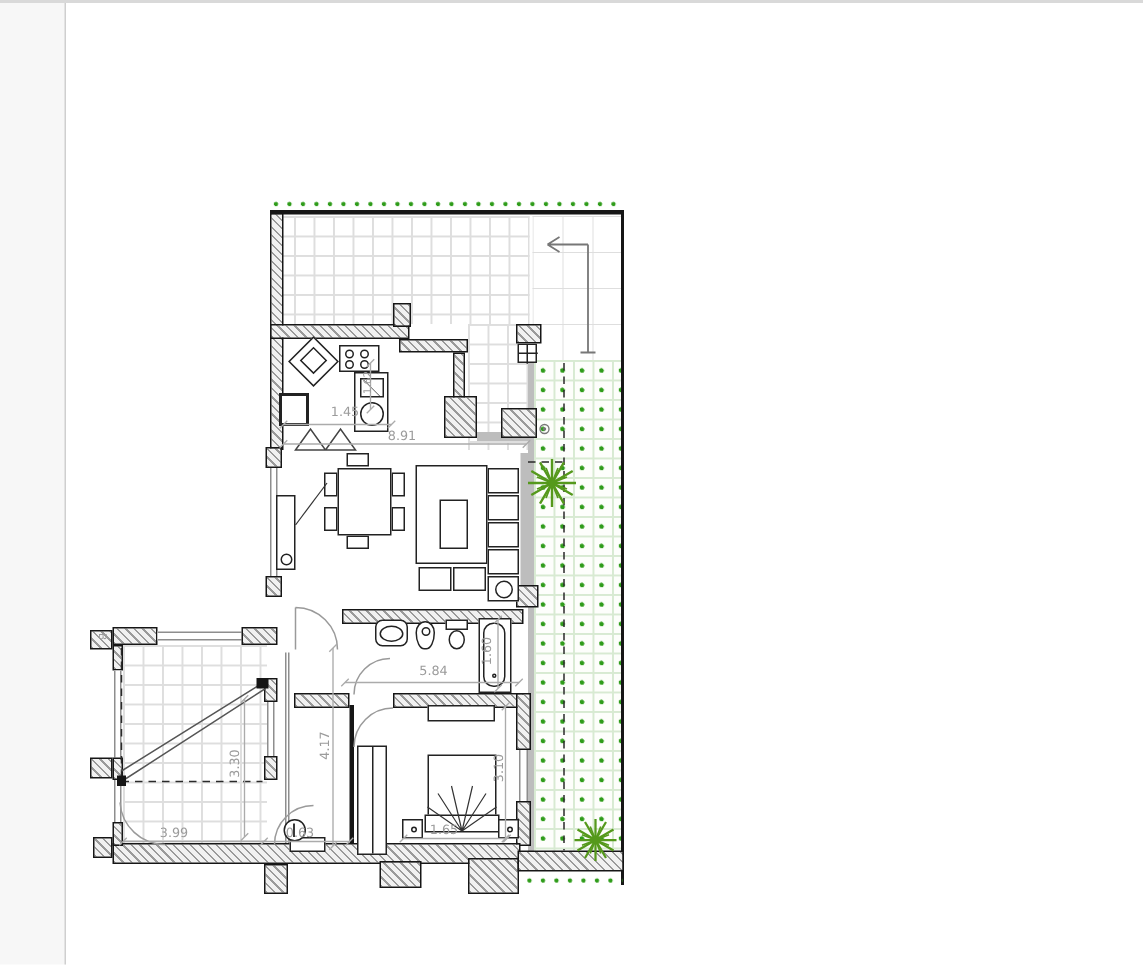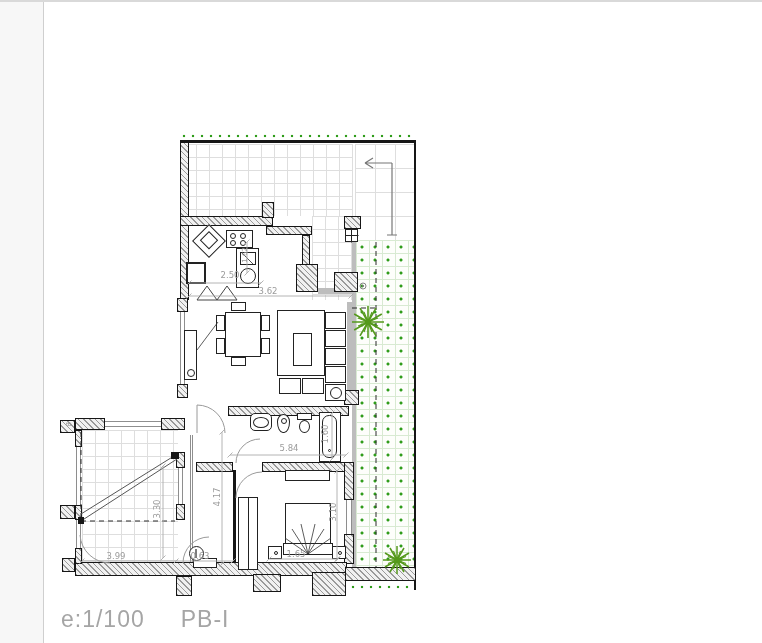--- a/index.html
+++ b/index.html
@@ -222,31 +222,27 @@
       <g transform="translate(293,192)" stroke="#55991c" stroke-width="1.6" fill="none">
         <path d="M0 0L16 0M0 0L13.8 8M0 0L8 13.8M0 0L0 16M0 0L-8 13.8M0 0L-13.8 8M0 0L-16 0M0 0L-13.8 -8M0 0L-8 -13.8M0 0L0 -16M0 0L8 -13.8M0 0L13.8 -8"></path>
         <path stroke-width="1.2" d="M0 0L10 4M0 0L4 10M0 0L-4 10M0 0L-10 4M0 0L-10 -4M0 0L-4 -10M0 0L4 -10M0 0L10 -4"></path>
       </g>
       <g transform="translate(322,430)" stroke="#55991c" stroke-width="1.5" fill="none">
         <path d="M0 0L14 0M0 0L12 7M0 0L7 12M0 0L0 14M0 0L-7 12M0 0L-12 7M0 0L-14 0M0 0L-12 -7M0 0L-7 -12M0 0L0 -14M0 0L7 -12M0 0L12 -7"></path>
         <path stroke-width="1.1" d="M0 0L9 3.5M0 0L3.5 9M0 0L-3.5 9M0 0L-9 3.5M0 0L-9 -3.5M0 0L-3.5 -9M0 0L3.5 -9M0 0L9 -3.5"></path>
       </g>
     </svg>
 
-    <div class="dim" style="left:140px;top:140px;">2.50</div>
-    <div class="dim" style="left:178px;top:156px;">3.62</div>
+    <div class="dim" style="left:140px;top:140px;">1.45</div>
+    <div class="dim" style="left:178px;top:156px;">8.91</div>
     <div class="dim v" style="left:155px;top:120px;font-size:7px;">1.62</div>
     <div class="dim" style="left:199px;top:313px;">5.84</div>
     <div class="dim v" style="left:235px;top:299px;">1.60</div>
     <div class="dim v" style="left:127px;top:362px;">4.17</div>
     <div class="dim v" style="left:243px;top:377px;">3.10</div>
     <div class="dim" style="left:206px;top:419px;">1.65</div>
     <div class="dim" style="left:26px;top:421px;">3.99</div>
     <div class="dim" style="left:110px;top:421px;">0.63</div>
     <div class="dim v" style="left:67px;top:374px;">3.30</div>
     <div class="dim" style="left:-12px;top:292px;font-size:7px;text-align:left;transform:rotate(90deg);width:10px;">B</div>
   </div>
 
-  <div class="footer">
-    <span>e:1/100</span>
-    <span>PB-I</span>
-  </div>
 </div>
 
 </body></html>

